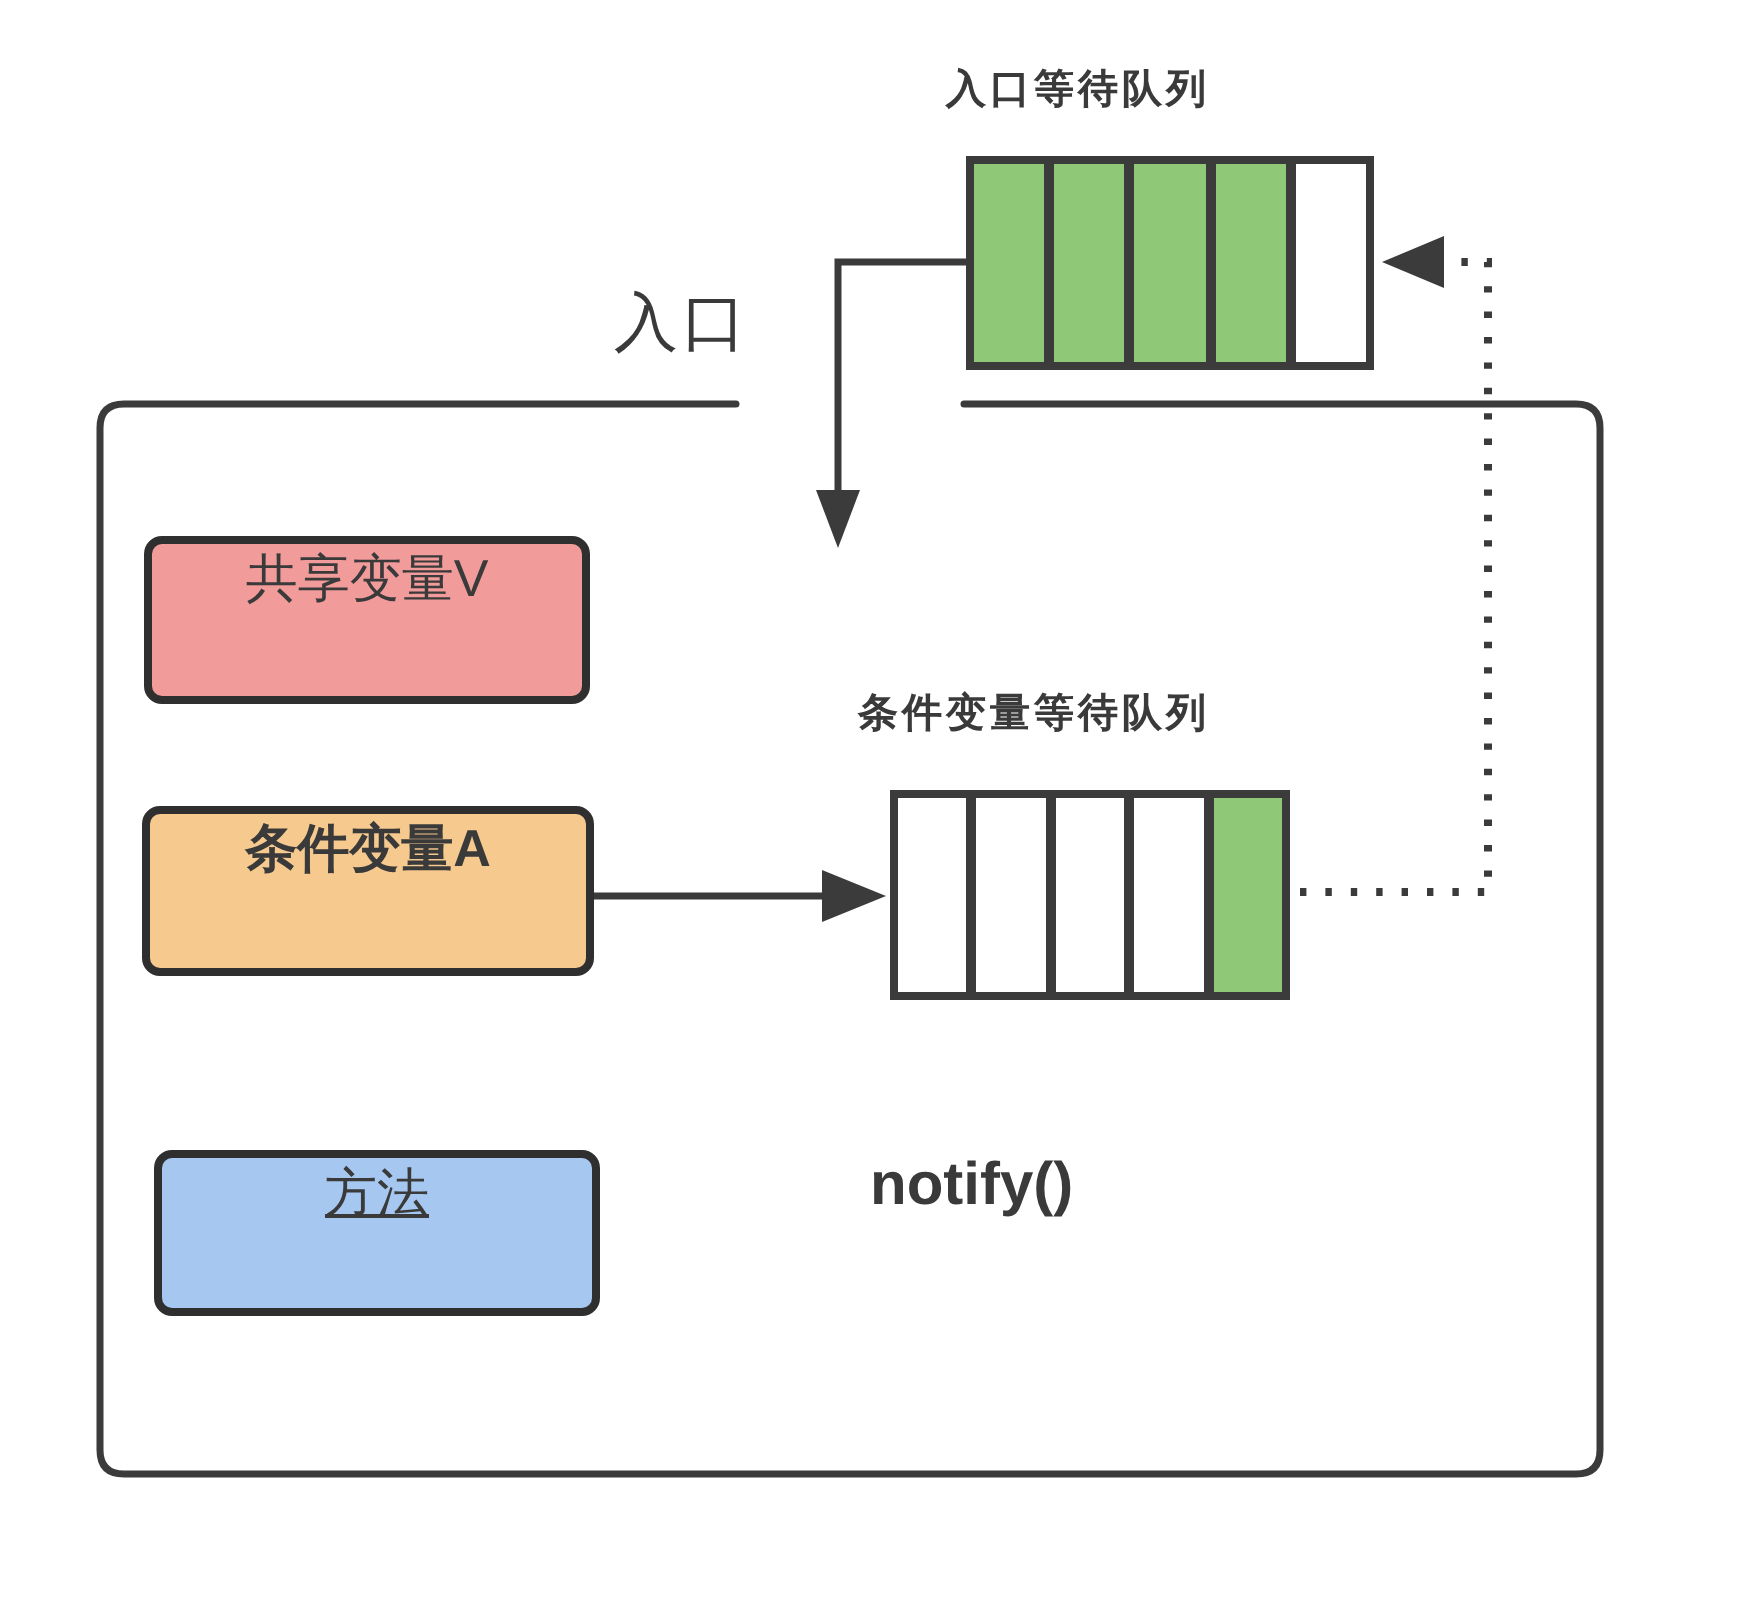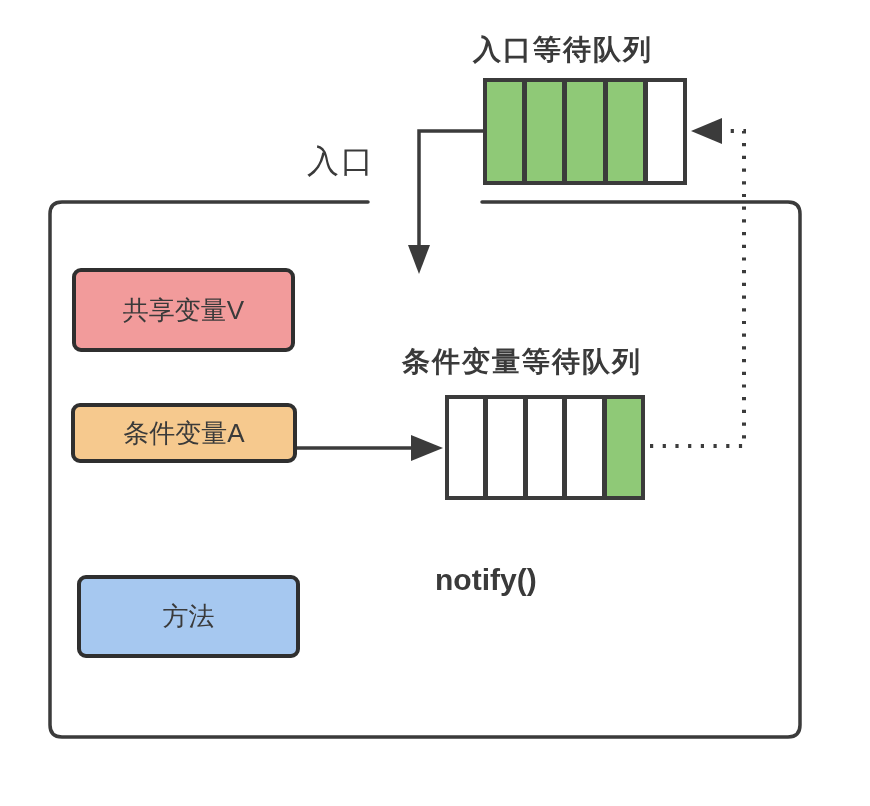--- a/index.html
+++ b/index.html
@@ -11,28 +11,28 @@
   *{margin:0;padding:0;box-sizing:border-box;}
   html,body{background:var(--bg);}
   body{font-family:"Liberation Sans","DejaVu Sans",sans-serif;color:var(--text);}
   .canvas{position:relative;width:870px;height:806px;background:var(--bg);overflow:hidden;}
   .connectors{position:absolute;left:0;top:0;}
   .stroke{stroke:var(--line);fill:none;}
   .fillhead{fill:var(--line);stroke:none;}
   .dotted{stroke-dasharray:3.2 9.5;}
 
   .label{position:absolute;white-space:nowrap;color:var(--text);}
-  .queue-label{font-size:28px;font-weight:bold;letter-spacing:2px;}
+  .queue-label{font-size:20px;font-weight:bold;letter-spacing:2px;}
   .plain-label{font-size:32px;letter-spacing:2px;}
 
   .queue{position:absolute;display:flex;border:4px solid var(--line);background:var(--white);}
   .queue .cell{flex:1;}
   .queue .cell + .cell{border-left:5px solid var(--line);}
 
-  .box{position:absolute;display:flex;align-items:center;justify-content:center;
+  .box{position:absolute;display:flex;align-items:flex-start;justify-content:center;
        border:4px solid #2F2F2F;border-radius:9px;font-size:26px;color:var(--text);}
   .box-red{background:var(--red);}
   .box-orange{background:var(--orange);}
   .box-blue{background:var(--blue);}
 
   .methods{position:absolute;font-size:30px;font-weight:bold;line-height:41px;color:var(--text);}
 </style>
 </head>
 <body>
 
@@ -60,34 +60,34 @@
       <div class="cell" style="background: rgb(143, 201, 119);"></div>
       <div class="cell" style="background: rgb(255, 255, 255);"></div>
     </div>
 
   <div class="label plain-label" style="left:307px;top:140px;">入口</div>
 
   <div class="box box-red" style="left:72px;top:268px;width:223px;height:84px;">
     <span>共享变量V</span>
   </div>
 
-  <div class="box box-orange" style="left:71px;top:403px;width:226px;height:60px;">
+  <div class="box box-orange" style="left:71px;top:403px;width:226px;height:85px;font-weight:bold;">
     <span>条件变量A</span>
   </div>
 
-  <div class="label queue-label" style="left:402px;top:343px;">条件变量等待队列</div>
+  <div class="label queue-label" style="left:429px;top:343px;">条件变量等待队列</div>
   <div class="queue" style="left:445px;top:395px;width:200px;height:105px;">
       <div class="cell" style="background: rgb(255, 255, 255);"></div>
       <div class="cell" style="background: rgb(255, 255, 255);"></div>
       <div class="cell" style="background: rgb(255, 255, 255);"></div>
       <div class="cell" style="background: rgb(255, 255, 255);"></div>
       <div class="cell" style="background: rgb(143, 201, 119);"></div>
     </div>
 
-  <div class="box box-blue" style="left:77px;top:575px;width:223px;height:83px;">
+  <div class="box box-blue" style="left:77px;top:575px;width:223px;height:83px;text-decoration:underline;">
     <span>方法</span>
   </div>
 
-  <div class="methods" style="left:435px;top:559px;">
+  <div class="methods" style="left:435px;top:572px;">
     <div>notify()</div>
   </div>
 
 </div>
 
 </body></html>

